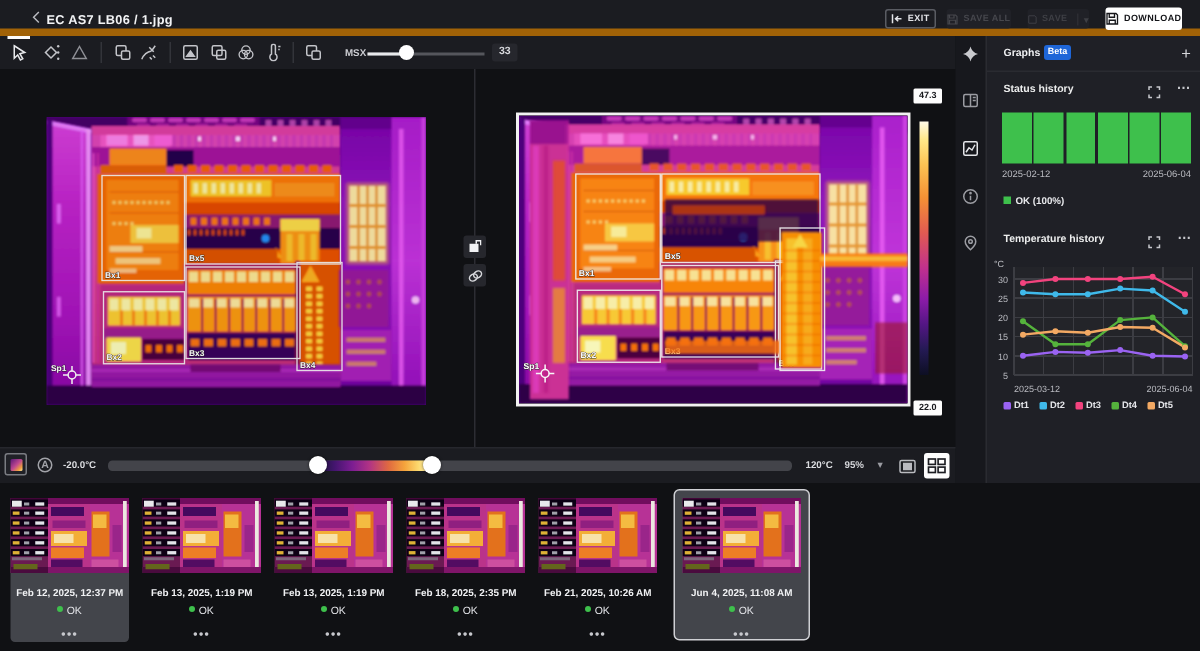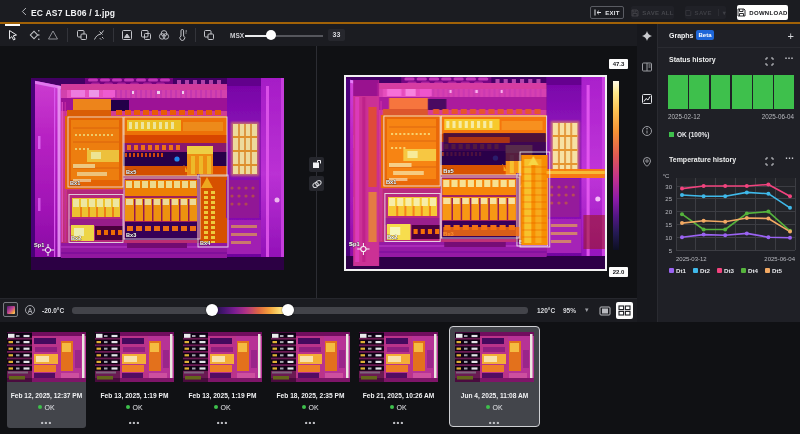--- a/index.html
+++ b/index.html
@@ -1,20 +1,20 @@
 <!DOCTYPE html>
 <html><head>
 <meta charset="utf-8">
 <style>
   * { margin:0; padding:0; box-sizing:border-box; }
   html,body { width:800px; height:434px; overflow:hidden; background:#101114; }
   body { font-family:"Liberation Sans", sans-serif; color:#e8e9ec; position:relative; }
   #app { position:absolute; inset:0; width:800px; height:434px; background:#101114; }
   
-  #topbar { position:absolute; left:0; top:0; width:800px; height:24px; background:#1b1c21; border-bottom:2px solid #a16207; }
+  #topbar { position:absolute; left:0; top:0; width:800px; height:24px; background:#1b1c21; border-bottom:5px solid #a16207; }
   #backc { position:absolute; left:21px; top:7px; width:7px; height:9px; color:#b9bac0; font-size:11px; }
   #title { position:absolute; left:31px; top:8px; font-size:8.5px; font-weight:bold; color:#f2f3f5; letter-spacing:.2px; }
   .tbtn { white-space:nowrap; position:absolute; top:6px; height:13px; display:flex; align-items:center; justify-content:center; font-size:6px; font-weight:bold; letter-spacing:.3px; border-radius:2px; }
   #btn-exit { left:590px; width:34px; border:1px solid #5a5c63; color:#e3e4e8; }
   #btn-saveall { left:631px; width:43px; background:#202127; color:#46474d; }
   #btn-save { left:685px; width:41px; background:#202127; color:#3e3f45; }
   #btn-dl { left:737px; top:5px; width:51px; height:15px; background:#ffffff; color:#131418; }
   
   #toolbar { position:absolute; left:0; top:24px; width:637px; height:22px; background:#1b1c21; }
   .ticon { position:absolute; top:5px; width:12px; height:12px; }

